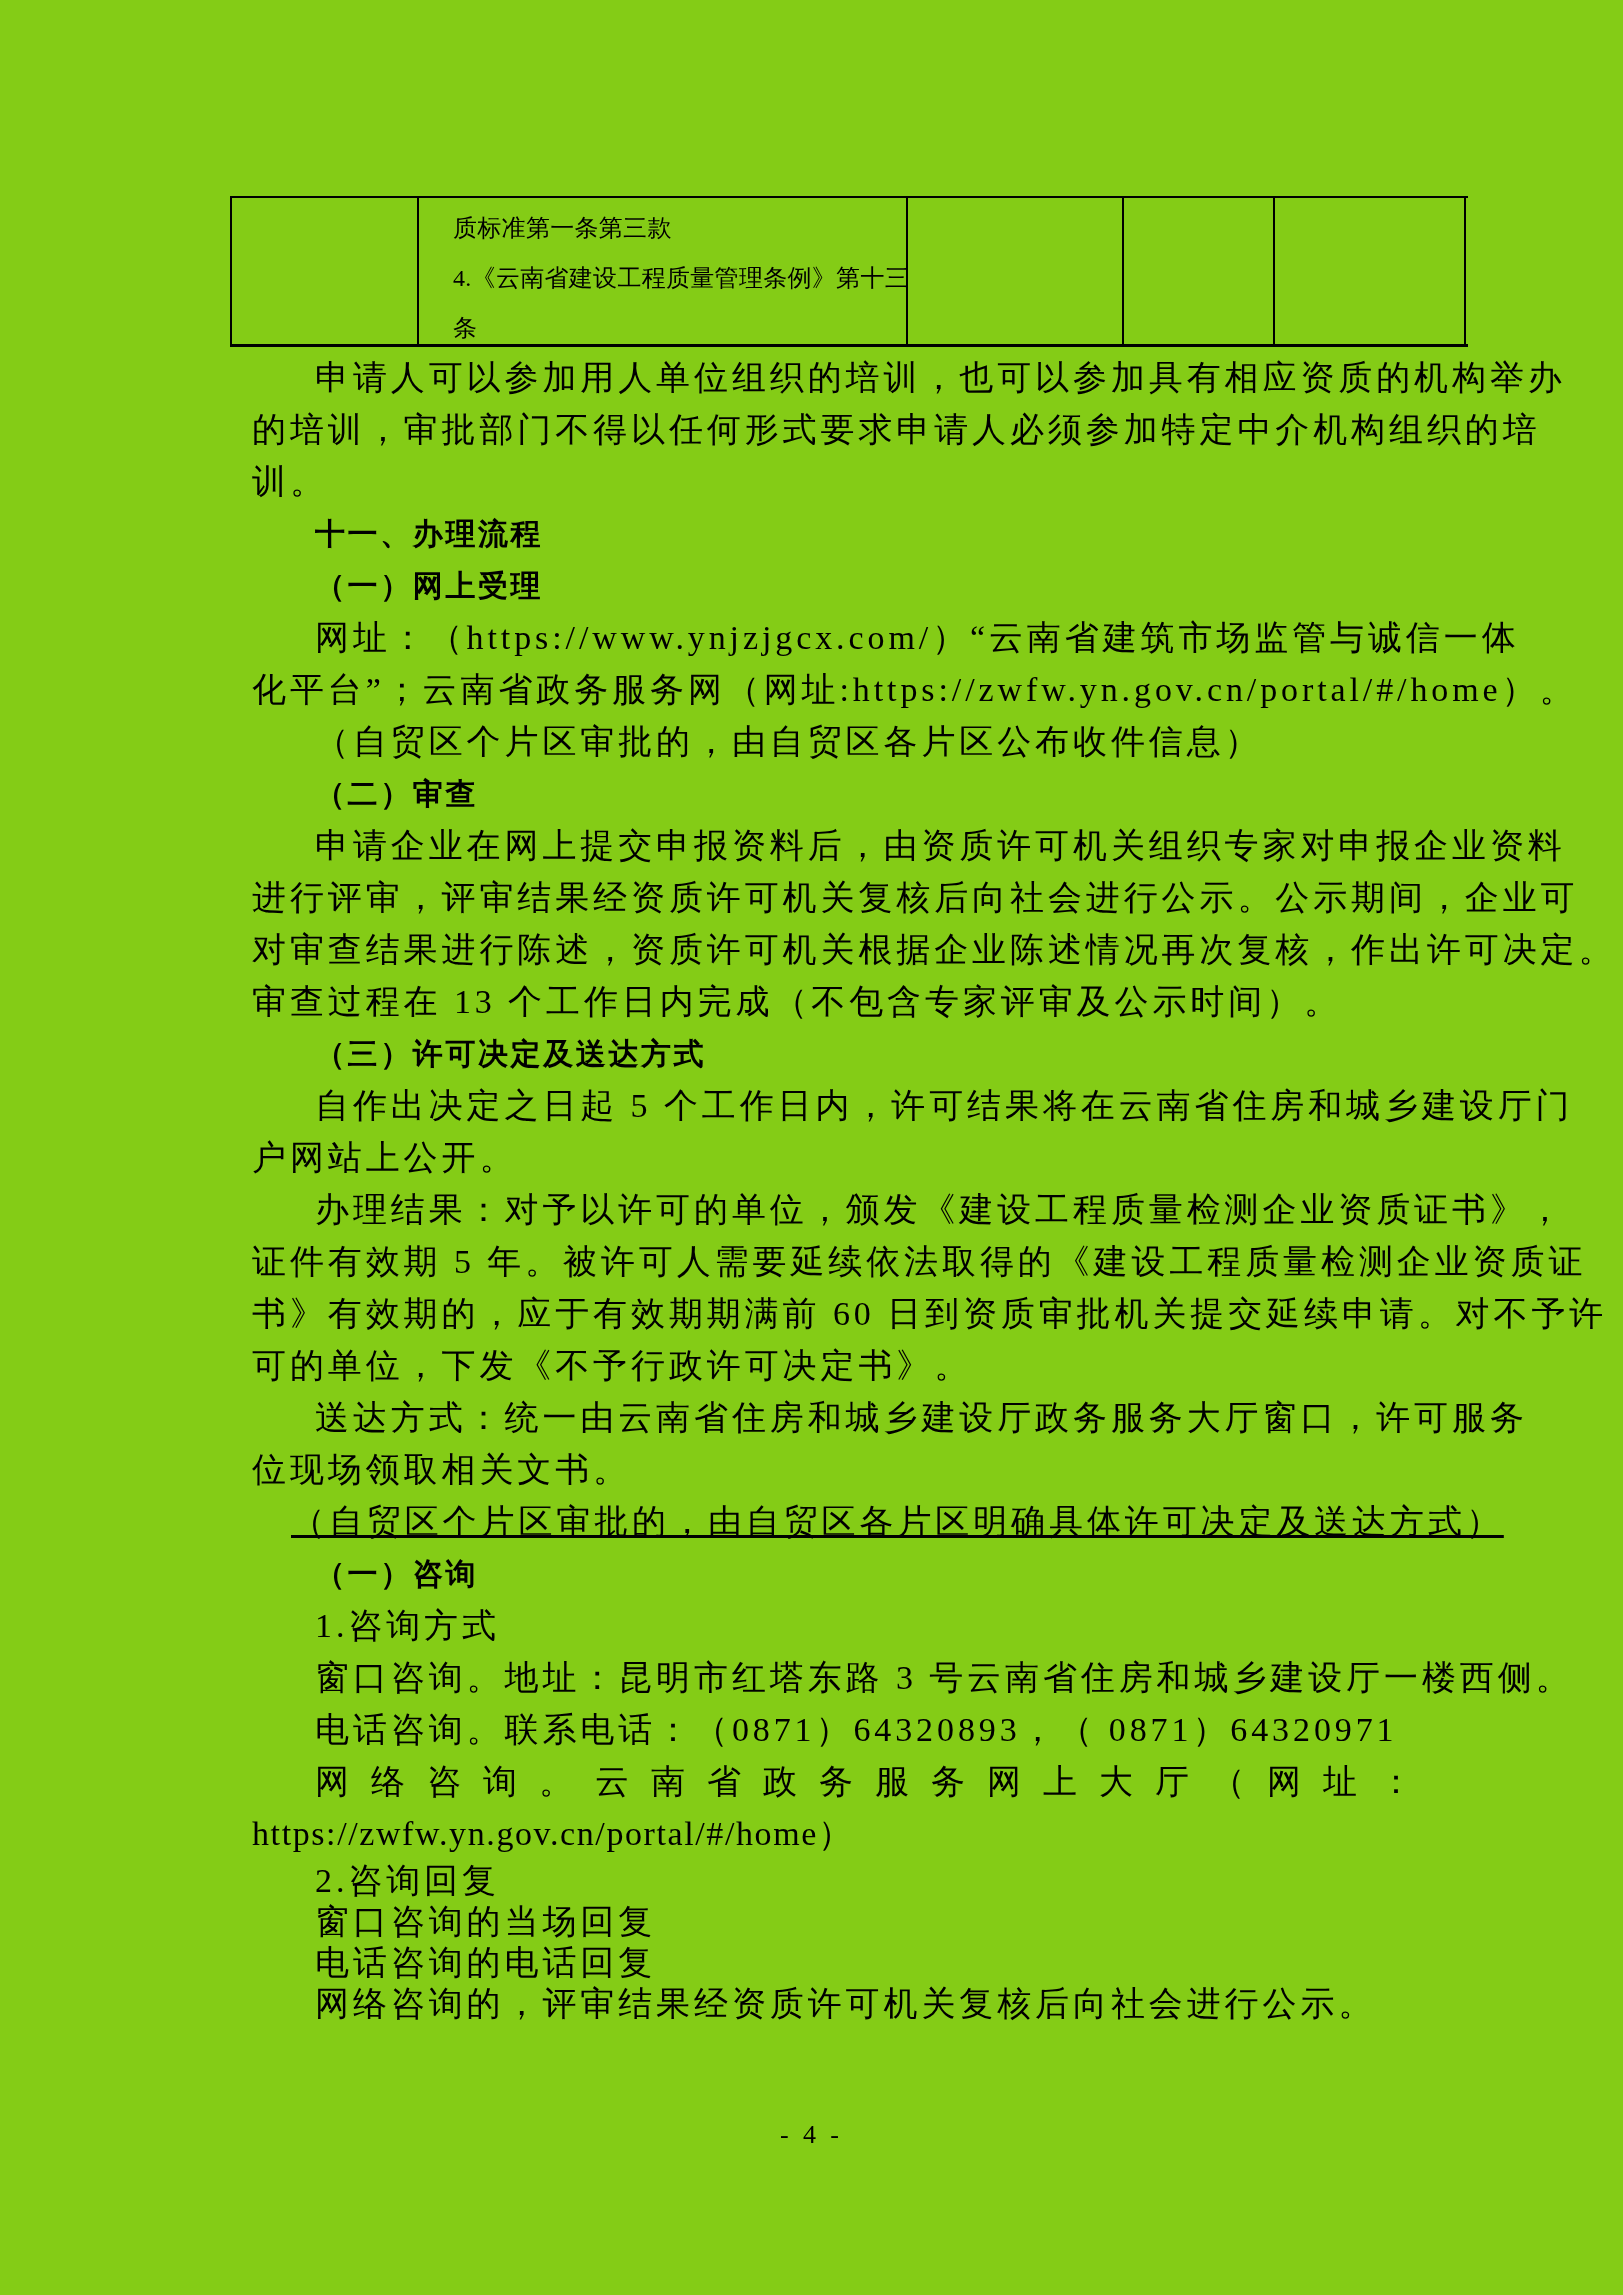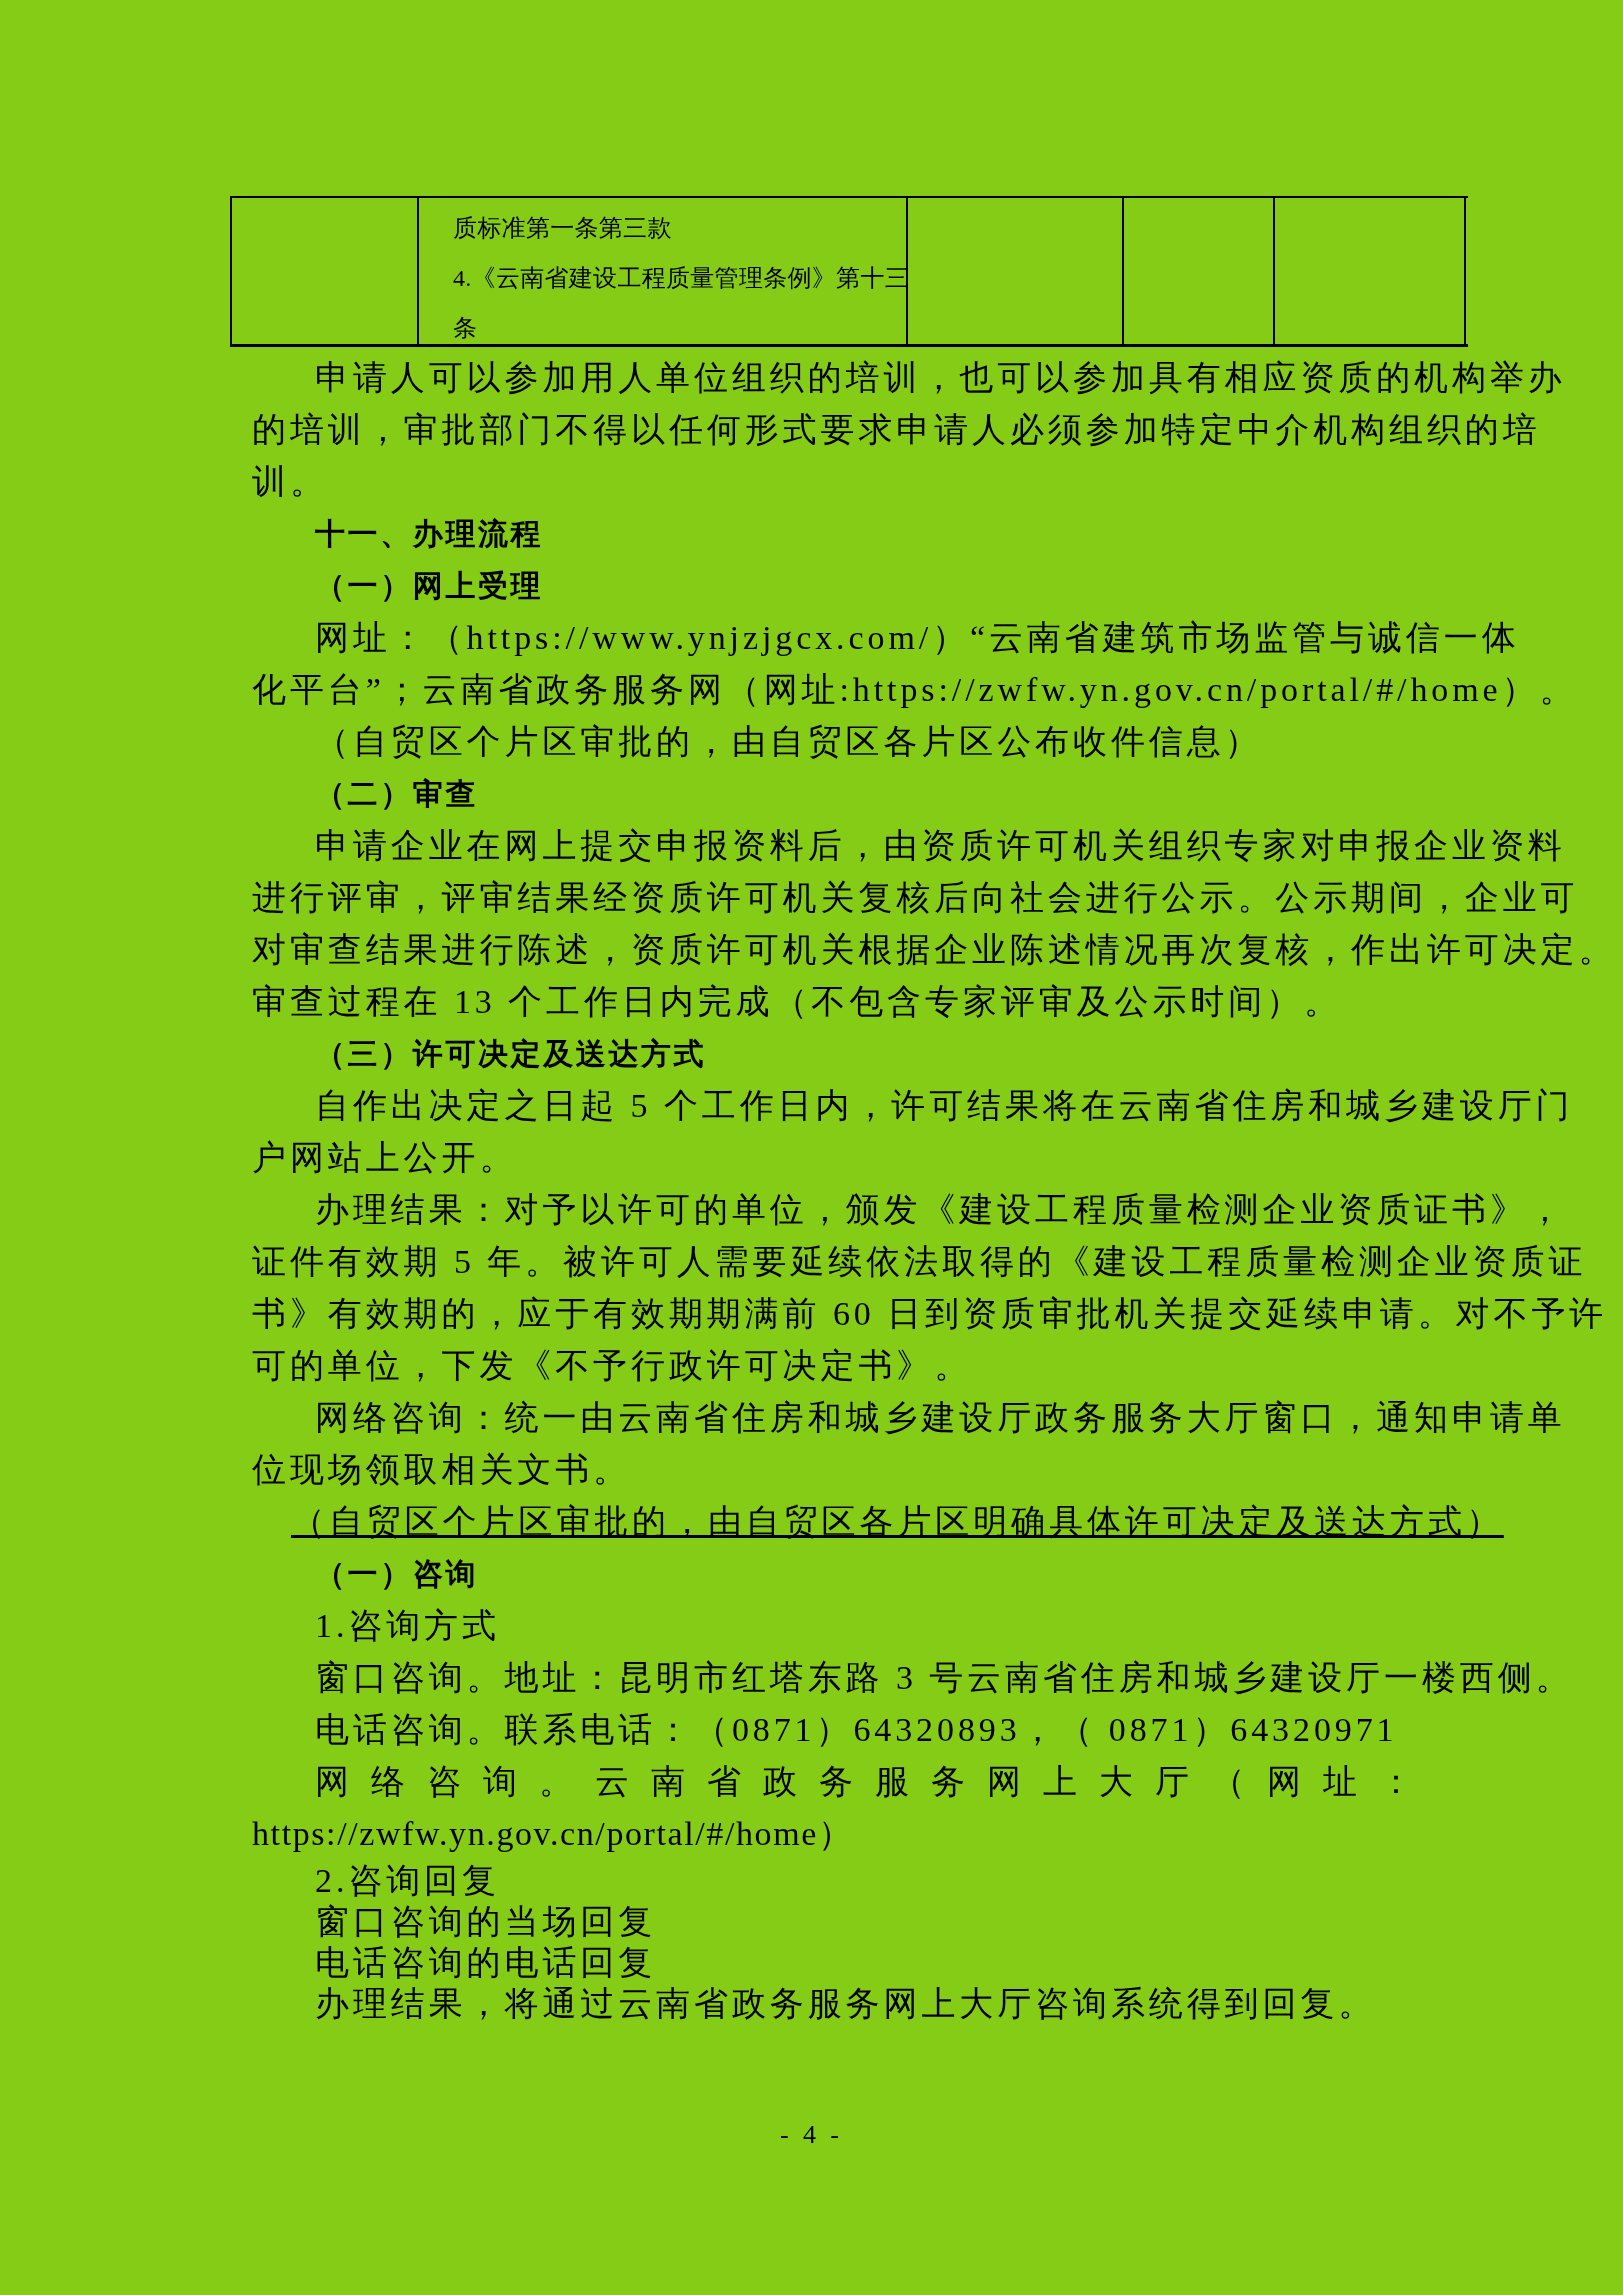--- a/index.html
+++ b/index.html
@@ -85,33 +85,33 @@
     <div class="ln">进行评审，评审结果经资质许可机关复核后向社会进行公示。公示期间，企业可</div>
     <div class="ln">对审查结果进行陈述，资质许可机关根据企业陈述情况再次复核，作出许可决定。</div>
     <div class="ln">审查过程在 13 个工作日内完成（不包含专家评审及公示时间）。</div>
     <div class="ln ind hd">（三）许可决定及送达方式</div>
     <div class="ln ind">自作出决定之日起 5 个工作日内，许可结果将在云南省住房和城乡建设厅门</div>
     <div class="ln">户网站上公开。</div>
     <div class="ln ind">办理结果：对予以许可的单位，颁发《建设工程质量检测企业资质证书》，</div>
     <div class="ln">证件有效期 5 年。被许可人需要延续依法取得的《建设工程质量检测企业资质证</div>
     <div class="ln">书》有效期的，应于有效期期满前 60 日到资质审批机关提交延续申请。对不予许</div>
     <div class="ln">可的单位，下发《不予行政许可决定书》。</div>
-    <div class="ln ind">网络咨询：统一由云南省住房和城乡建设厅政务服务大厅窗口，通知申请单</div>
+    <div class="ln ind">送达方式：统一由云南省住房和城乡建设厅政务服务大厅窗口，许可服务</div>
     <div class="ln">位现场领取相关文书。</div>
     <div class="ln ind-sm">（自贸区个片区审批的，由自贸区各片区明确具体许可决定及送达方式）</div>
     <div class="ln ind hd">（一）咨询</div>
     <div class="ln ind">1.咨询方式</div>
     <div class="ln ind">窗口咨询。地址：昆明市红塔东路 3 号云南省住房和城乡建设厅一楼西侧。</div>
     <div class="ln ind">电话咨询。联系电话：（0871）64320893，（ 0871）64320971</div>
     <div class="ln ind spread">网络咨询。云南省政务服务网上大厅（网址：</div>
     <div class="ln url">https://zwfw.yn.gov.cn/portal/#/home）</div>
     <div class="ln tight ind">2.咨询回复</div>
     <div class="ln tight ind">窗口咨询的当场回复</div>
     <div class="ln tight ind">电话咨询的电话回复</div>
-    <div class="ln tight ind">办理结果，将通过云南省政务服务网上大厅咨询系统得到回复。</div>
+    <div class="ln tight ind">网络咨询的，评审结果经资质许可机关复核后向社会进行公示。</div>
   </div>
 
   <div class="footer">
     <span>- 4 -</span>
   </div>
 
 </div>
 
 
 </body></html>

